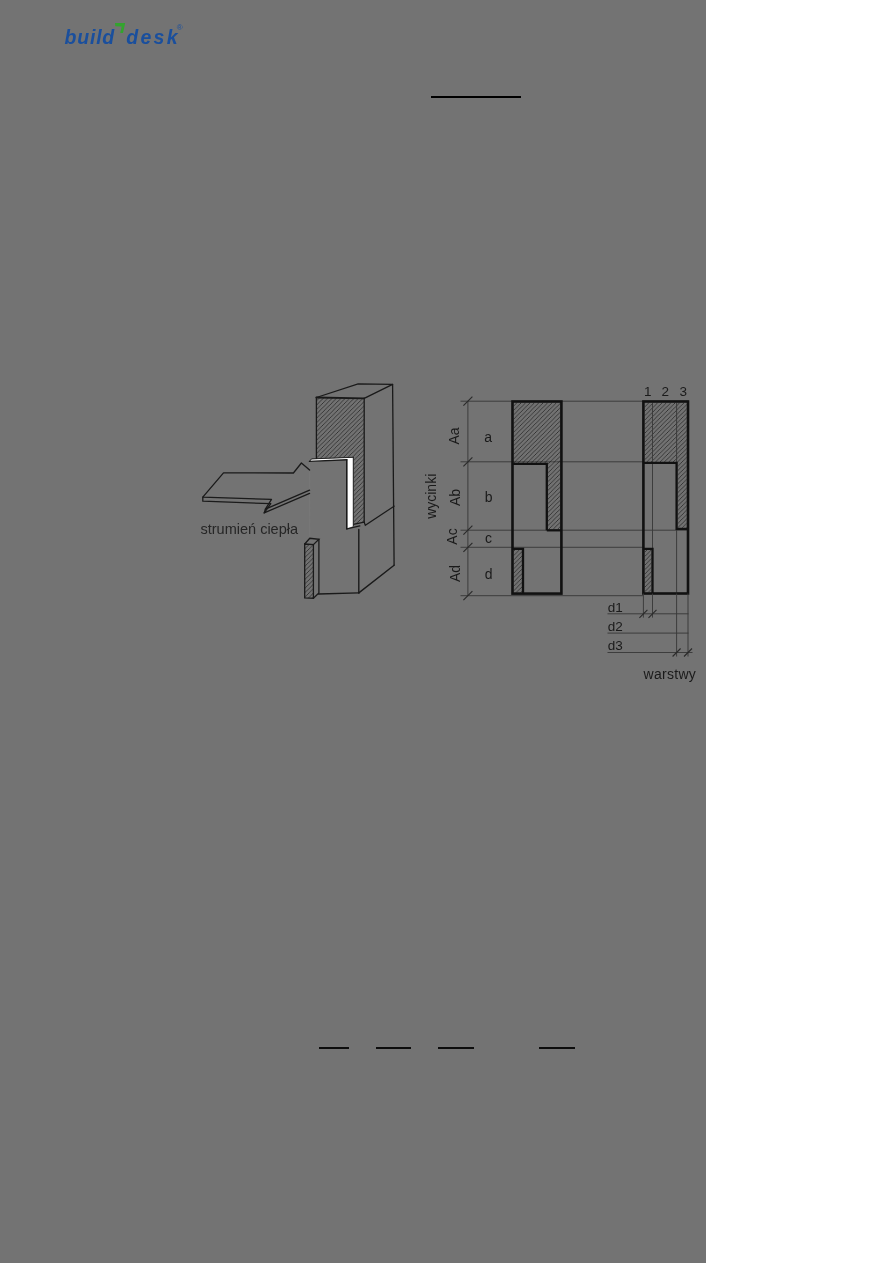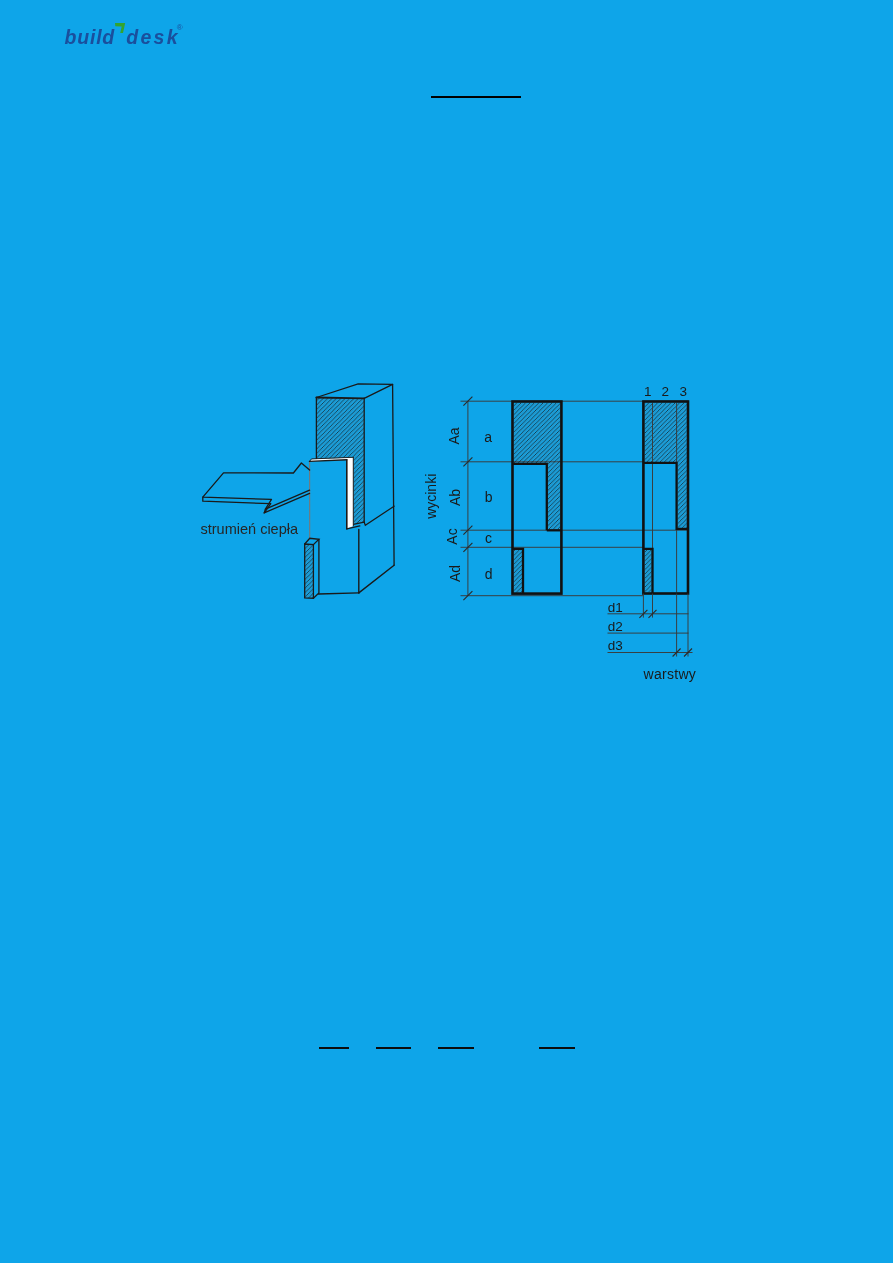--- a/index.html
+++ b/index.html
@@ -1,17 +1,17 @@
 <!DOCTYPE html>
 <html><head>
 <meta charset="utf-8">
 <style>
 html,body{margin:0;padding:0;background:#fff}
 body{font-family:"Liberation Sans",sans-serif}
-#page{position:relative;width:893px;height:1263px;background:#0ea5e9;overflow:hidden}
+#page{position:relative;width:706px;height:1263px;background:#737373;overflow:hidden}
 </style>
 </head>
 <body>
 <div id="page">
 
 <svg style="position:absolute;left:55px;top:14px" width="140" height="40" viewBox="0 0 140 40">
   <g>
     <text x="9.5" y="30" font-family="Liberation Sans, sans-serif" font-style="italic" font-weight="bold" font-size="19.5" letter-spacing="0.8" fill="#1a4f9d">build</text>
     <text x="71.2" y="30" font-family="Liberation Sans, sans-serif" font-style="italic" font-weight="bold" font-size="19.5" letter-spacing="2.3" fill="#1a4f9d">desk</text>
     <path d="M60.0,9.0 L70.2,9.0 L68.0,19.0 L65.2,19.0 L66.7,12.4 L60.3,12.2 Z" fill="#33a42e"></path>

